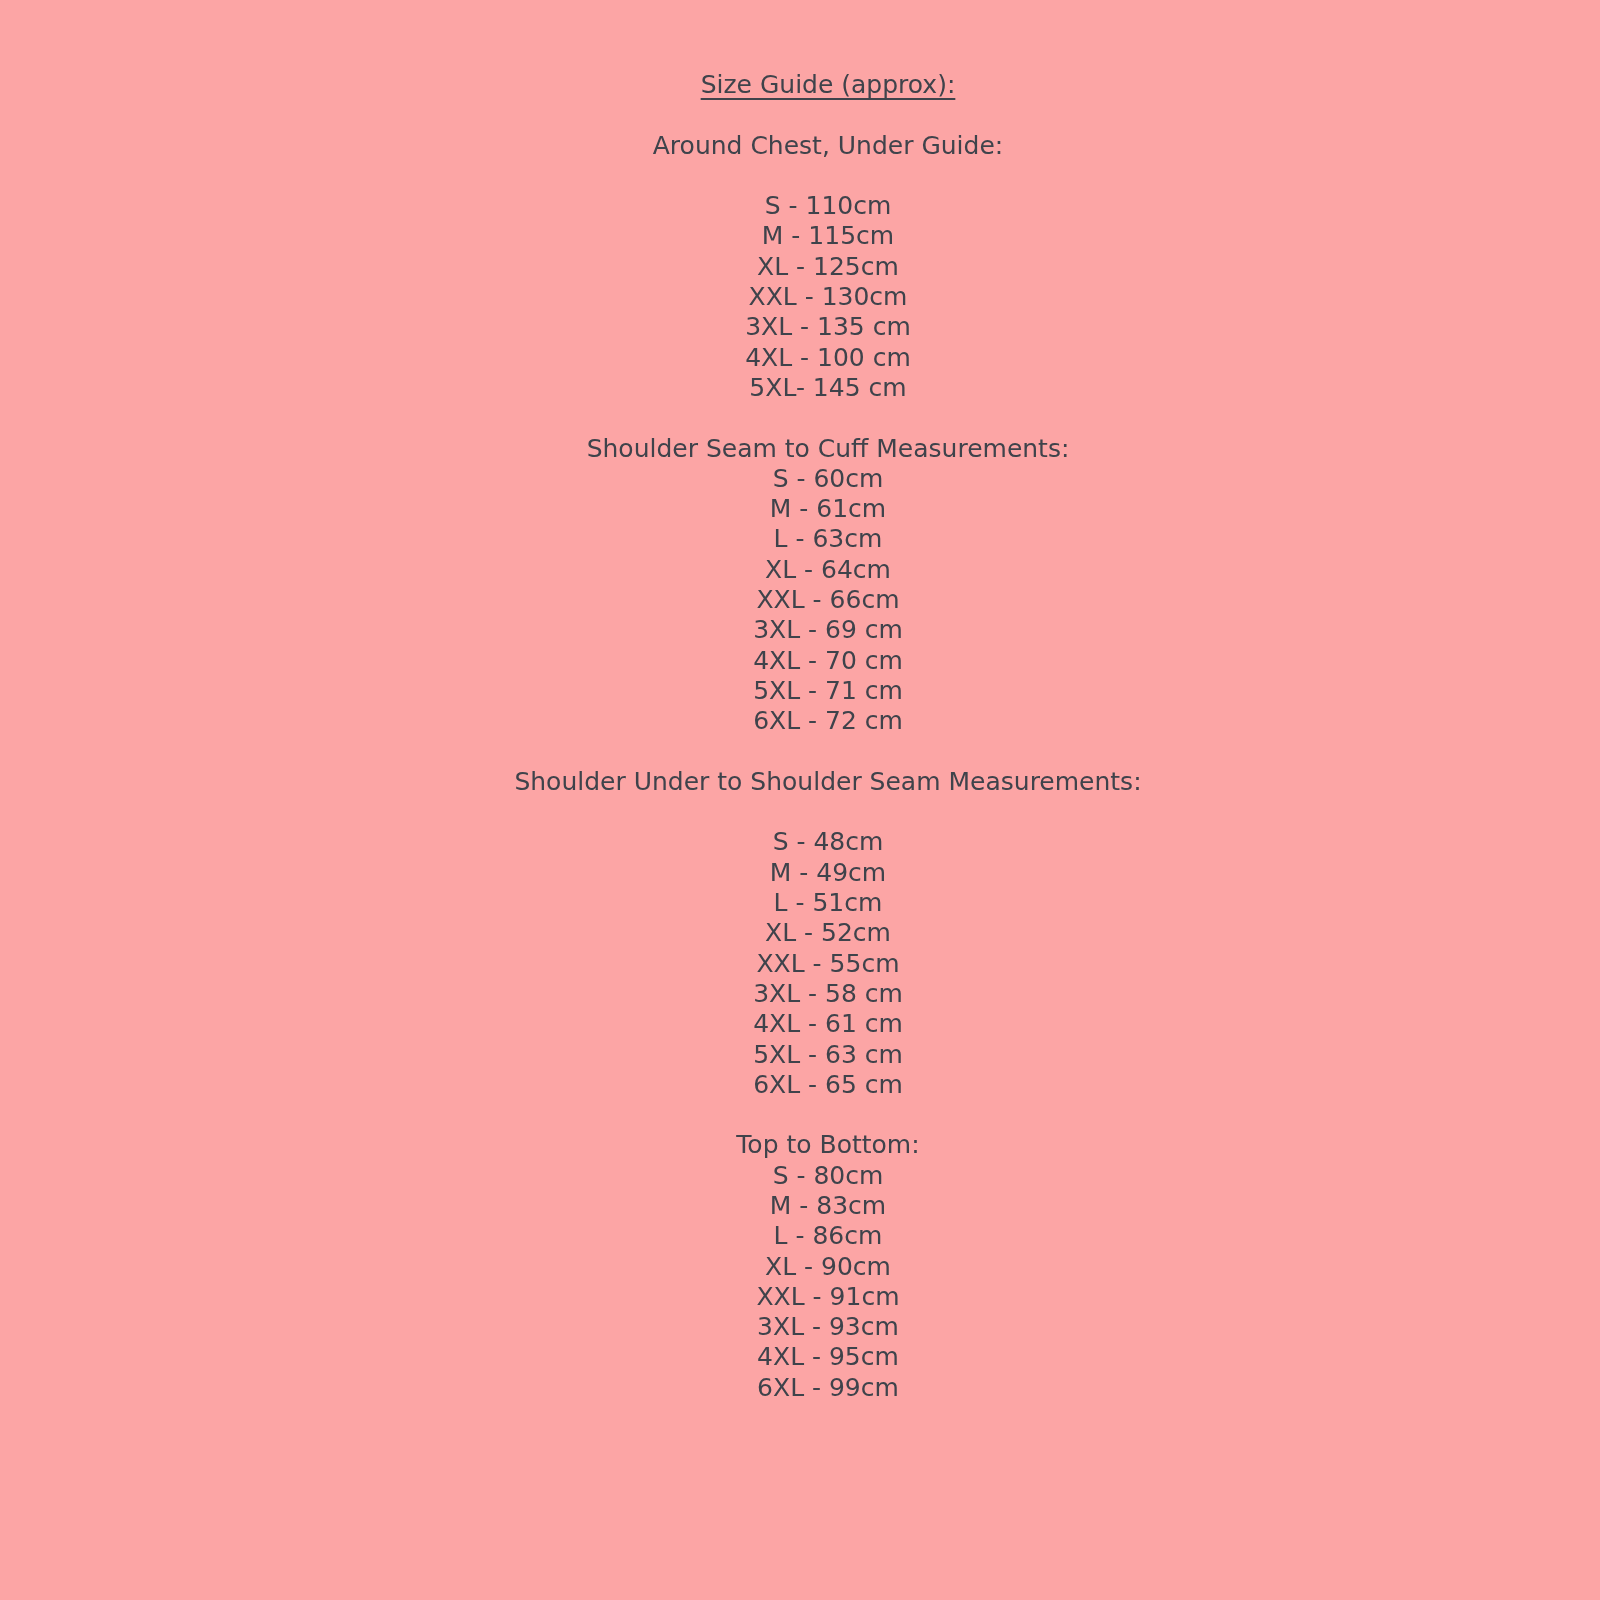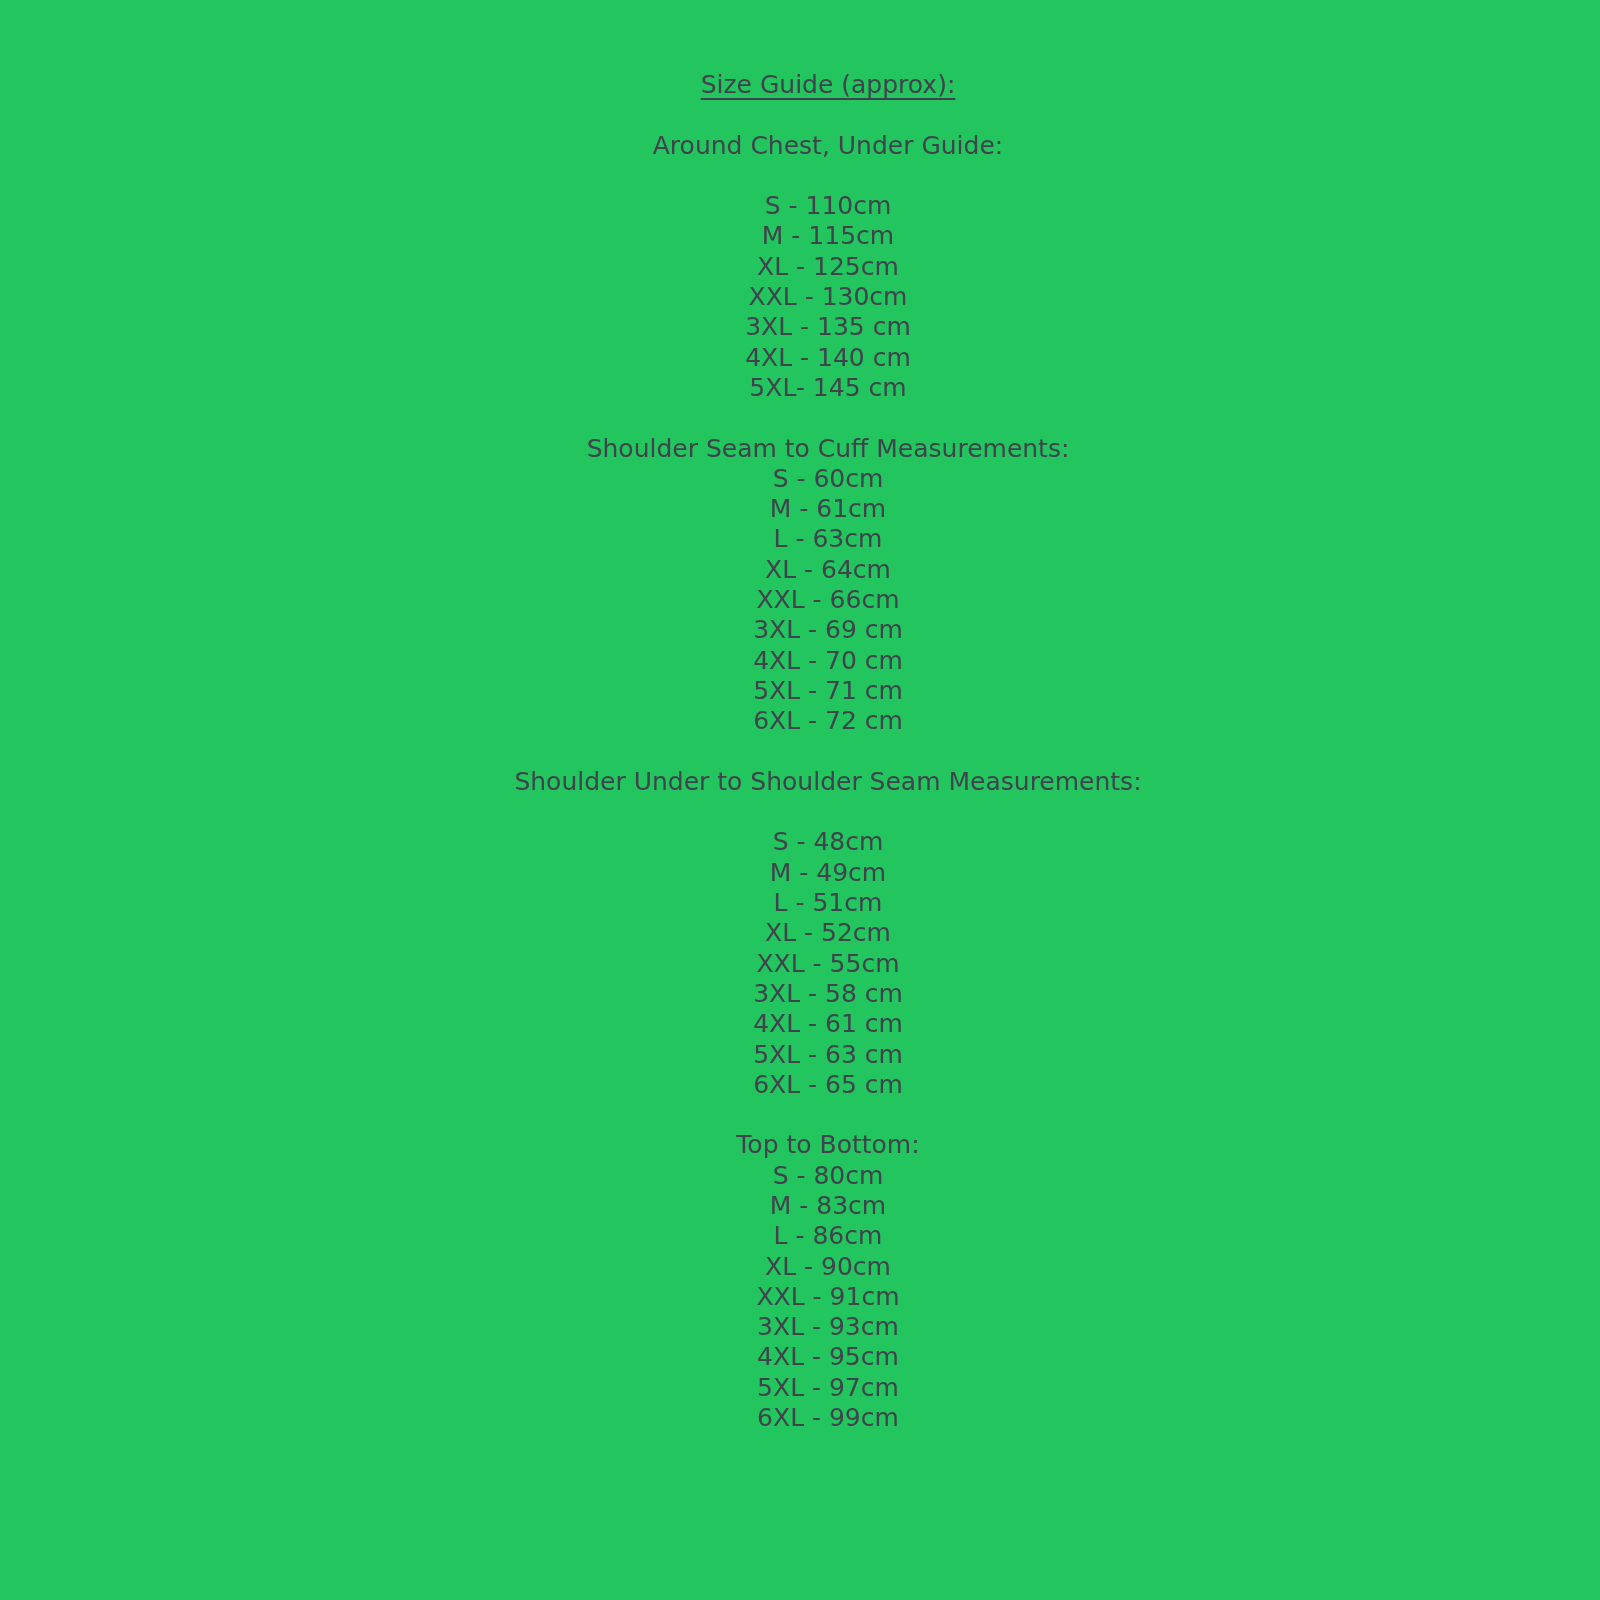--- a/index.html
+++ b/index.html
@@ -4,21 +4,21 @@
 <style>
   html, body {
     margin: 0;
     padding: 0;
     background: #ffffff;
   }
   #canvas {
     position: relative;
     width: 1600px;
     height: 1600px;
-    background: #22c55e;
+    background: #fca5a5;
     overflow: hidden;
   }
   #size-guide {
     box-sizing: border-box;
     width: 100%;
     padding-top: 70px;
     padding-left: 56px; 
     text-align: center;
     font-family: "DejaVu Sans", "Liberation Sans", sans-serif;
     font-size: 25px;
@@ -47,21 +47,21 @@
     <div class="line guide-title">Size Guide (approx):</div>
     <div id="sections-root">
         <div class="spacer"></div>
         <div class="line heading">Around Chest, Under Guide:</div>
         <div class="spacer"></div>
         <div class="line item">S - 110cm</div>
         <div class="line item">M - 115cm</div>
         <div class="line item">XL - 125cm</div>
         <div class="line item">XXL - 130cm</div>
         <div class="line item">3XL - 135 cm</div>
-        <div class="line item">4XL - 140 cm</div>
+        <div class="line item">4XL - 100 cm</div>
         <div class="line item">5XL- 145 cm</div>
         <div class="spacer"></div>
         <div class="line heading">Shoulder Seam to Cuff Measurements:</div>
         <div class="line item">S - 60cm</div>
         <div class="line item">M - 61cm</div>
         <div class="line item">L - 63cm</div>
         <div class="line item">XL - 64cm</div>
         <div class="line item">XXL - 66cm</div>
         <div class="line item">3XL - 69 cm</div>
         <div class="line item">4XL - 70 cm</div>
@@ -81,17 +81,16 @@
         <div class="line item">6XL - 65 cm</div>
         <div class="spacer"></div>
         <div class="line heading">Top to Bottom:</div>
         <div class="line item">S - 80cm</div>
         <div class="line item">M - 83cm</div>
         <div class="line item">L - 86cm</div>
         <div class="line item">XL - 90cm</div>
         <div class="line item">XXL - 91cm</div>
         <div class="line item">3XL - 93cm</div>
         <div class="line item">4XL - 95cm</div>
-        <div class="line item">5XL - 97cm</div>
         <div class="line item">6XL - 99cm</div>
       </div>
   </div>
 </div>
 
 </body></html>

